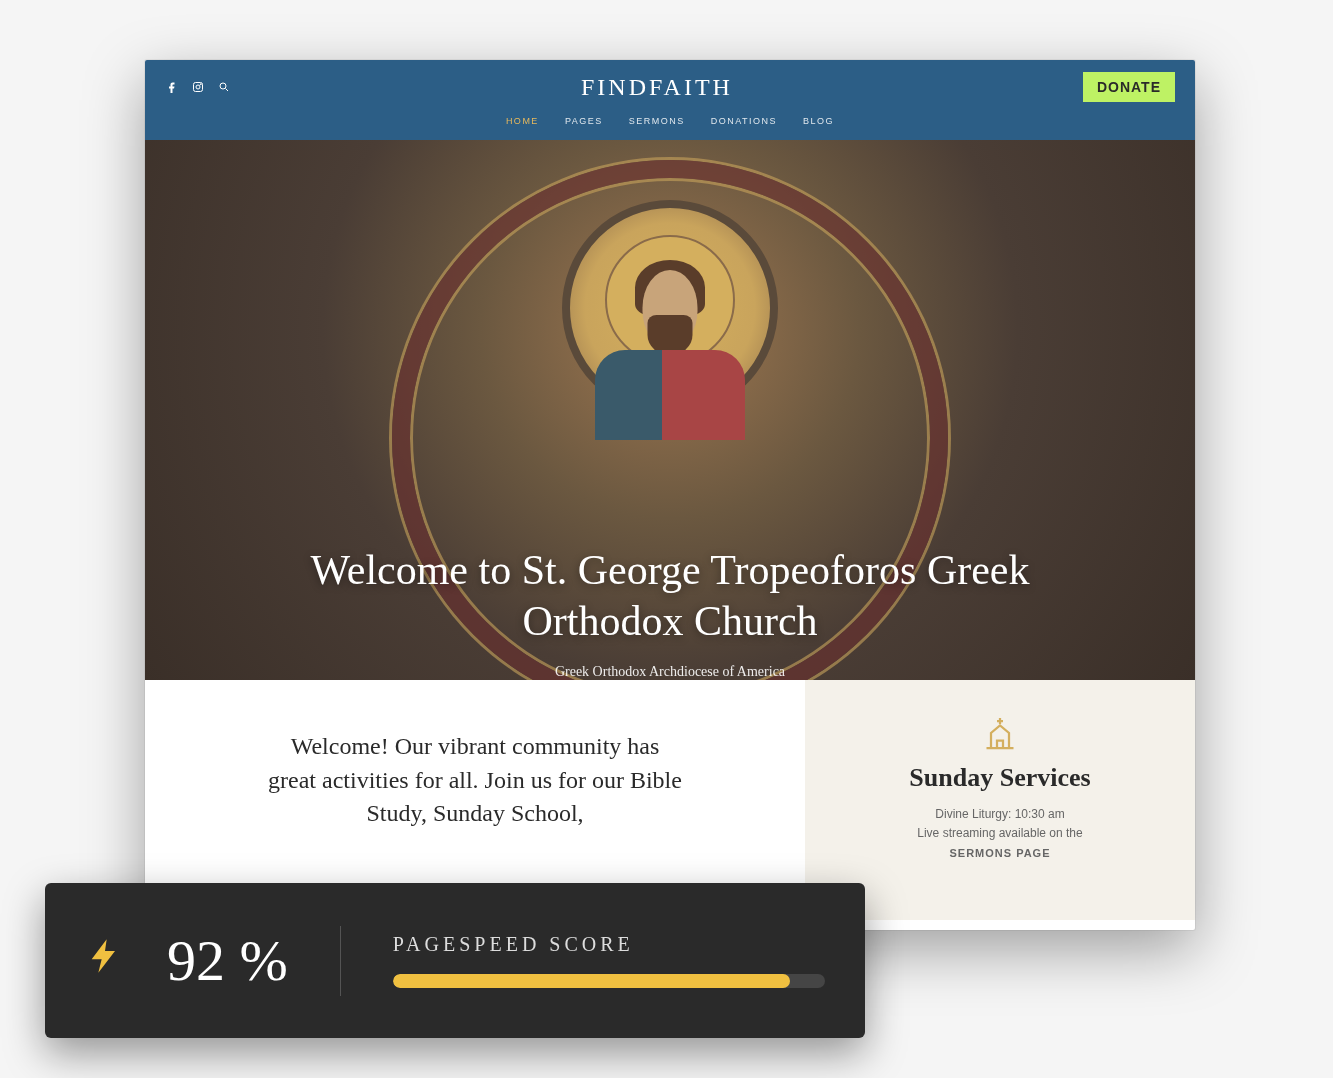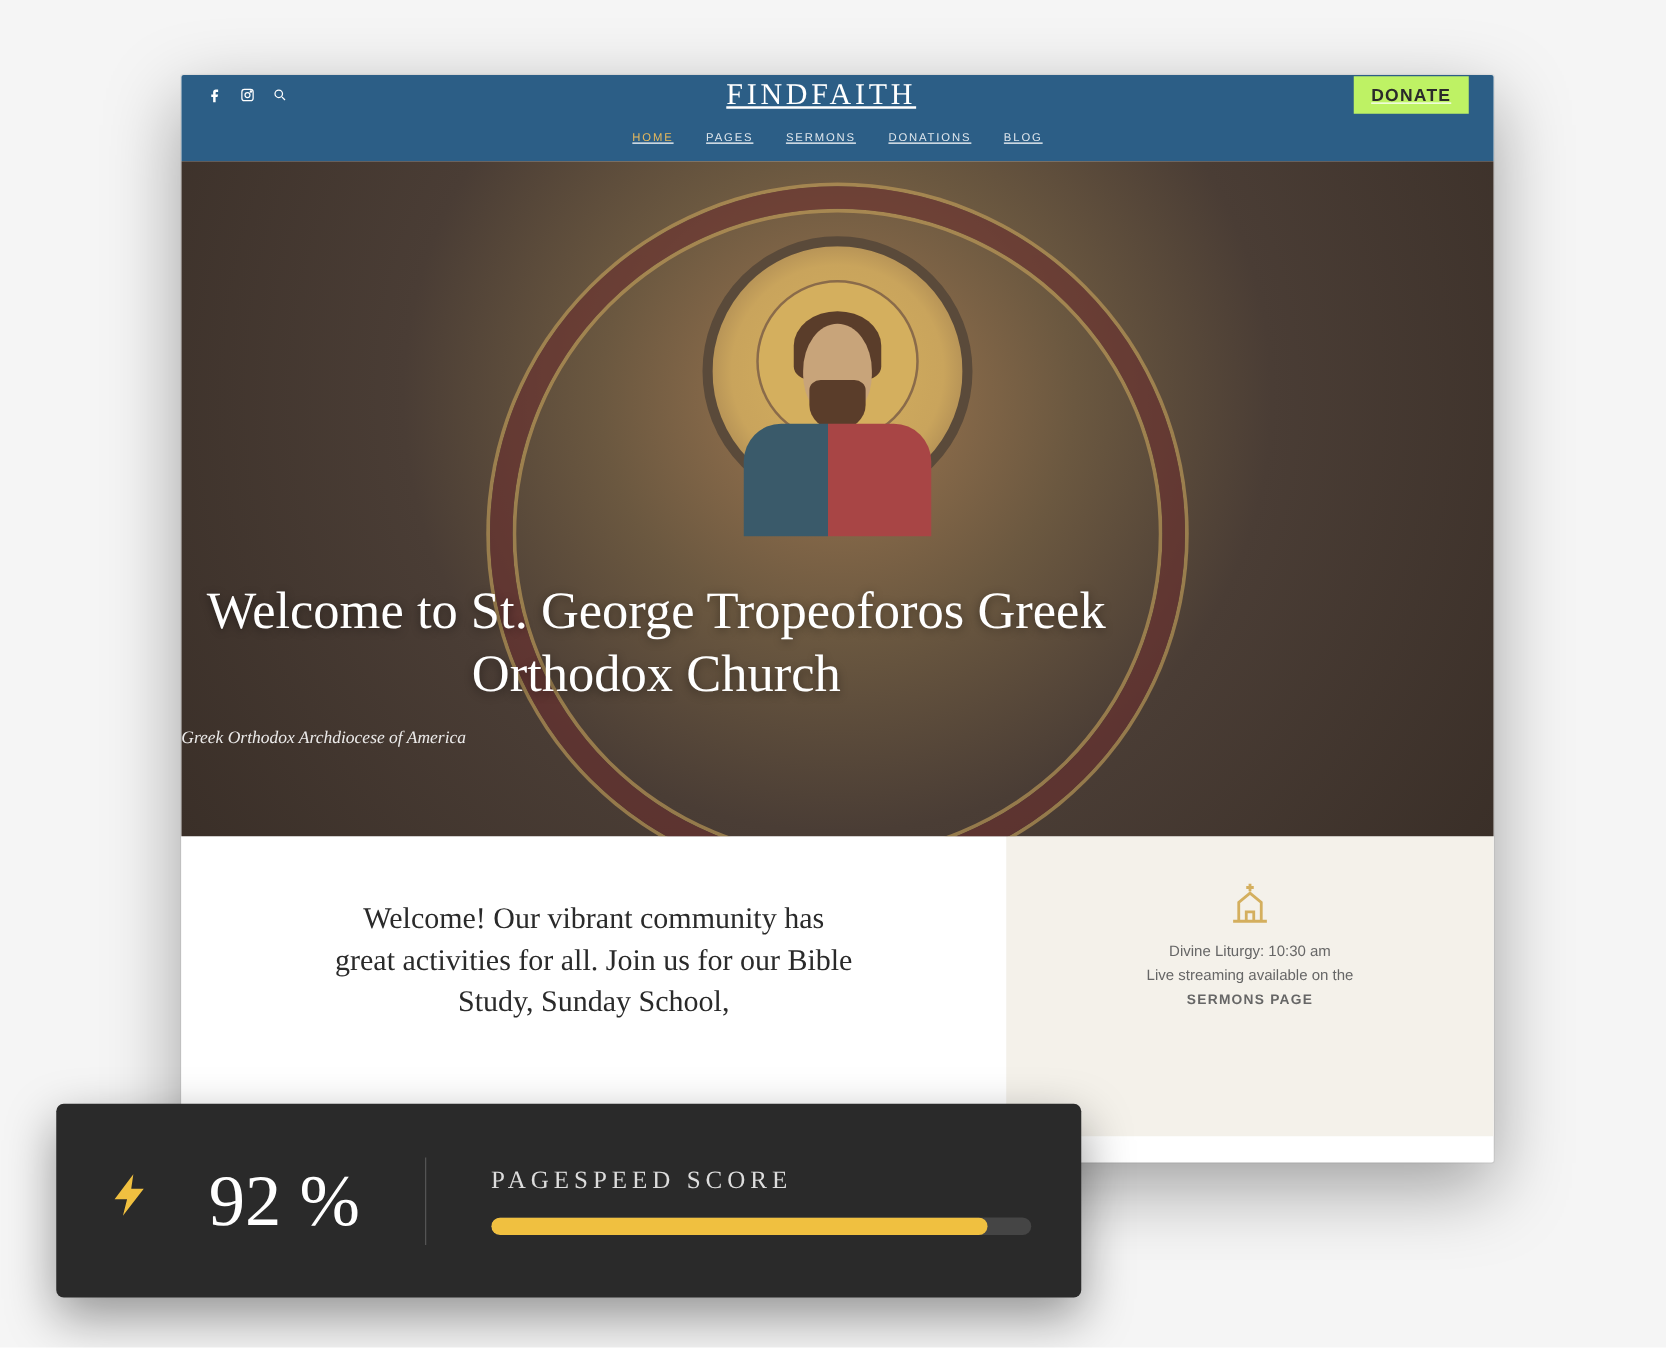--- a/index.html
+++ b/index.html
@@ -18,22 +18,21 @@
   width: 1050px;
   height: 870px;
   background: #fff;
   box-shadow: 0 20px 60px rgba(0,0,0,0.35), 0 0 0 1px rgba(0,0,0,0.05);
   border-radius: 2px;
   overflow: hidden;
 }
 .header-bar {
   background: #2c5e86;
   color: #fff;
-  padding: 1px 20px 0 20px;
-  text-decoration: underline;
+  padding: 12px 20px 0 20px;
 }
 .header-top {
   display: flex;
   align-items: center;
   justify-content: space-between;
   padding-bottom: 8px;
 }
 .social-icons {
   display: flex;
   gap: 12px;
@@ -71,23 +70,22 @@
   font-family: Arial, sans-serif;
   cursor: pointer;
 }
 .nav-item.active { color: #e8b95c; }
 .hero {
   height: 540px;
   position: relative;
   background: radial-gradient(circle at 50% 35%, #c9a45c 0%, #c9a45c 12%, #8a6b4a 12%, #6b5840 30%, #4a3d35 55%, #3a2f28 100%);
   display: flex;
   flex-direction: column;
-  align-items: flex-start;
+  align-items: center;
   justify-content: flex-end;
-  padding-bottom: 70px;
   overflow: hidden;
 }
 .hero::before {
   content: '';
   position: absolute;
   top: 20px; left: 50%;
   transform: translateX(-50%);
   width: 520px; height: 520px;
   border-radius: 50%;
   border: 18px solid #6b2f2f;
@@ -161,21 +159,20 @@
   line-height: 1.2;
   max-width: 760px;
   text-shadow: 0 2px 8px rgba(0,0,0,0.4);
 }
 .hero-sub {
   position: relative;
   z-index: 2;
   color: rgba(255,255,255,0.9);
   font-size: 14px;
   margin-top: 18px;
-  font-style: italic;
 }
 .content-row {
   display: flex;
   height: 240px;
 }
 .content-left {
   flex: 1;
   background: #fff;
   padding: 50px 40px 0 40px;
   text-align: center;
@@ -309,20 +306,21 @@
   <div class="content-row">
     <div class="content-left">
       <p>Welcome! Our vibrant community has great activities for all. Join us for our Bible Study, Sunday School,</p>
     </div>
     <div class="content-right">
       <div class="church-icon">
         <svg viewBox="0 0 24 24" width="36" height="36" fill="none" stroke="#d4af5e" stroke-width="1.5">
           <path d="M12 2v4M10 4h4M6 22V12l6-5 6 5v10M3 22h18M10 22v-5h4v5"></path>
         </svg>
       </div>
+      <h2 class="services-title">Sunday Services</h2>
       <div class="services-info">
         <div>Divine Liturgy: 10:30 am</div>
         <div>Live streaming available on the</div>
         <div style="font-weight:bold;letter-spacing:1px;font-size:11px;margin-top:2px;">SERMONS PAGE</div>
       </div>
     </div>
   </div>
 </div>
 
 <div class="pagespeed-card">

